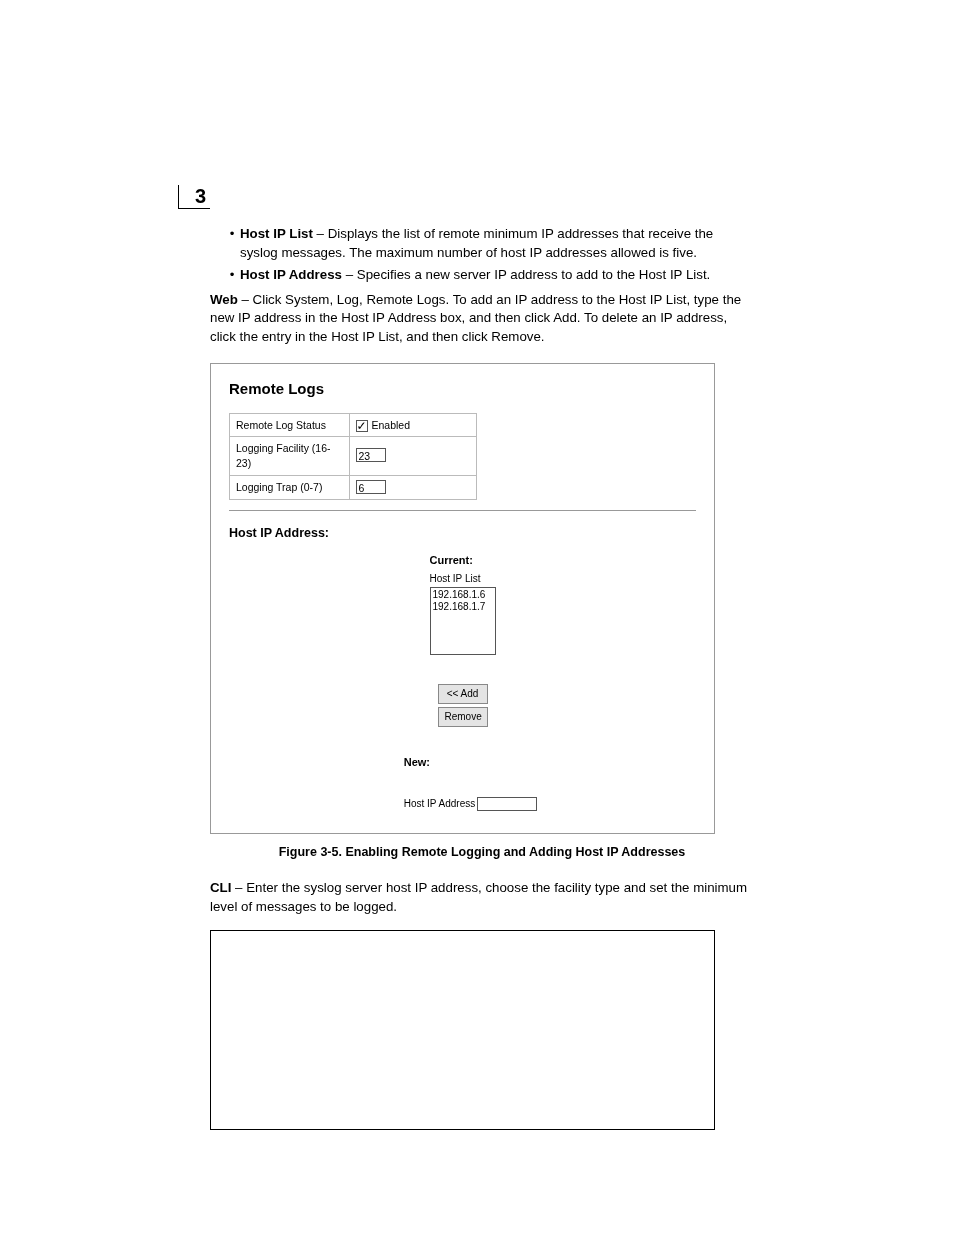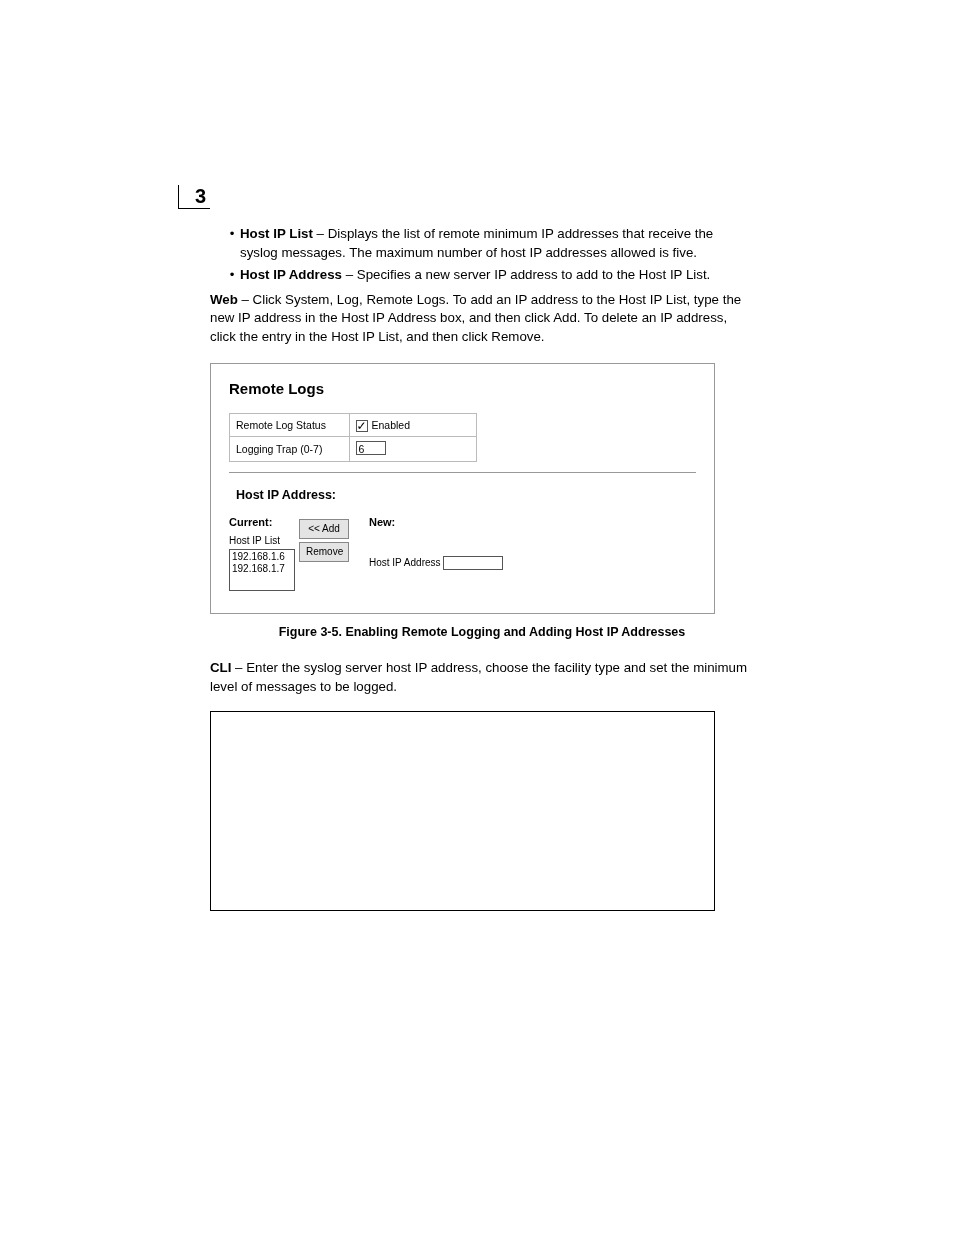--- a/index.html
+++ b/index.html
@@ -98,35 +98,36 @@
     width: 30px;
     height: 14px;
     display: inline-block;
     line-height: 12px;
   }
   .hr-thin { border: none; border-top: 1px solid #999; margin: 10px 0 14px 0; }
 
   .section-label {
     font-weight: 700;
     font-size: 12.5px;
-    margin: 6px 0 10px 7px;
+    margin: 6px 0 10px 0;
   }
   .host-area {
     display: flex;
-    align-items: flex-start;
-    gap: 4px;
+    align-items: center;
+    gap: 25px;
     font-size: 10.5px;
+    flex-direction: column;
   }
   .col { display: flex; flex-direction: column; }
   .col-hdr { font-weight: 700; font-size: 11px; margin-bottom: 4px; }
   .list-label { font-size: 10px; margin-bottom: 1px; }
   .listbox {
     border: 1px solid #555;
     width: 66px;
-    height: 42px;
+    height: 68px;
     padding: 1px 2px;
     font-size: 10px;
     line-height: 12px;
     overflow: hidden;
   }
   .btn {
     border: 1px solid #888;
     background: #e4e4e4;
     font-size: 10px;
     padding: 2px 6px;
@@ -183,20 +184,26 @@
 
     <div class="figure-box">
       <div class="fig-title">Remote Logs</div>
 
       <table class="settings-table">
         <tbody>
             <tr>
           <td>Remote Log Status</td>
           <td>
             <span class="chk"></span><span>Enabled</span>
+          </td>
+        </tr>
+        <tr>
+          <td>Logging Facility (16-23)</td>
+          <td>
+            <span class="num-input">23</span>
           </td>
         </tr>
         <tr>
           <td>Logging Trap (0-7)</td>
           <td>
             <span class="num-input">6</span>
           </td>
         </tr>
       </tbody>
         </table>

